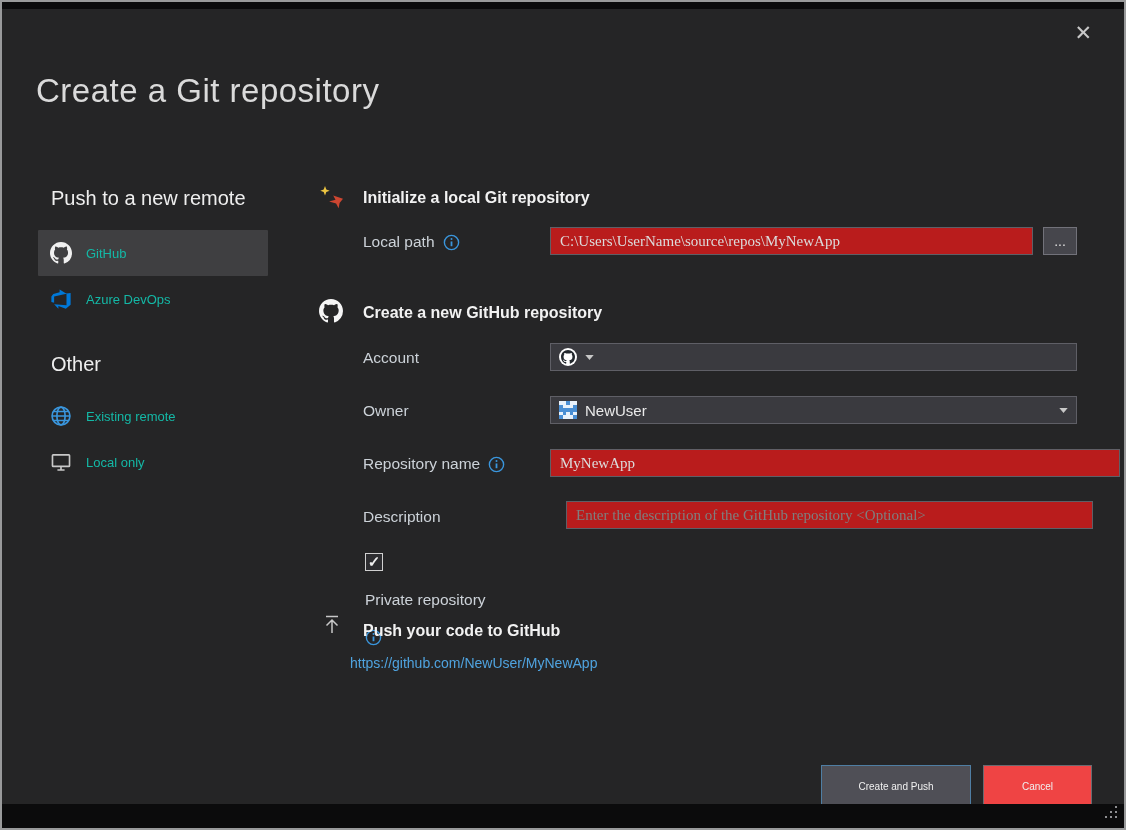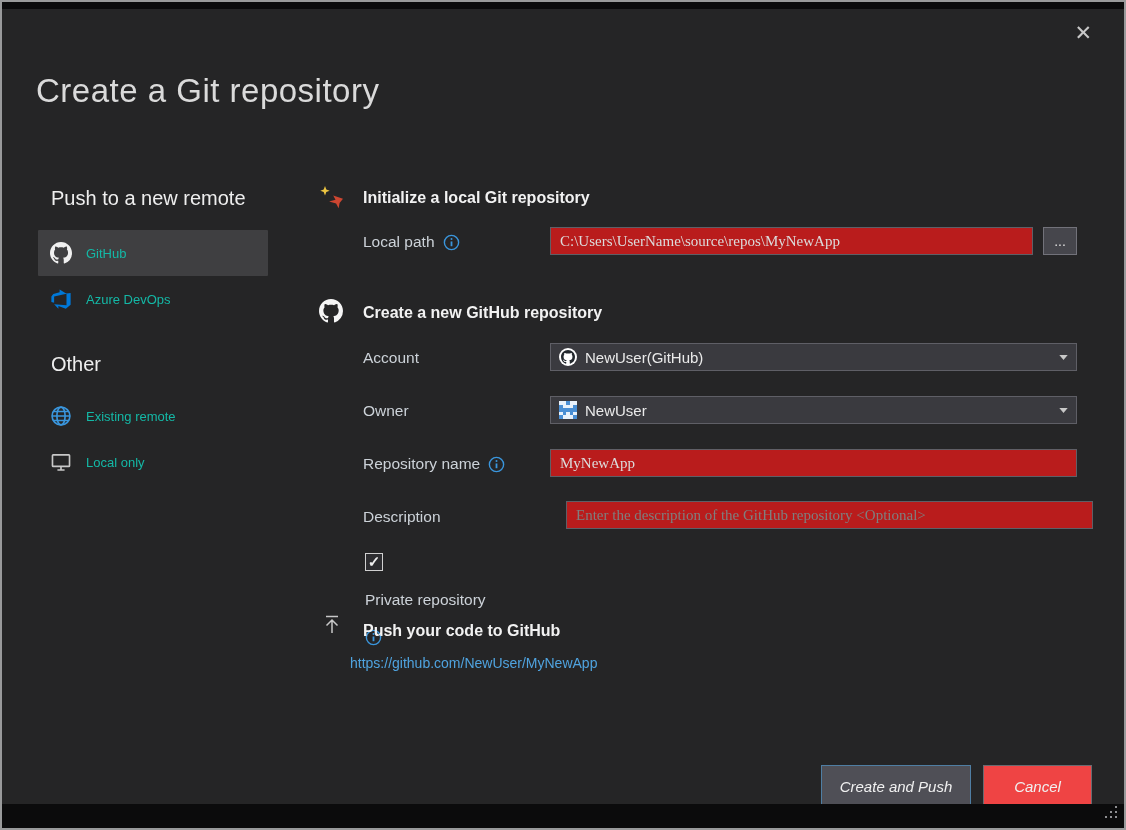--- a/index.html
+++ b/index.html
@@ -84,23 +84,22 @@
     color:transparent;font-size:15px;font-weight:bold;
   }
   .checkbox.checked{color:#f0f0f0;}
   .checkbox.checked::after{content:"✓";}
 
   .repo-link{font-size:14px;color:var(--link,#4fa3df);text-decoration:none;cursor:pointer;}
 
   
   .btn{
     position:absolute;top:763px;height:42px;box-sizing:border-box;
-    font-family:"Liberation Sans",sans-serif;font-size:15px;color:#f0f0f0;
+    font-family:"Liberation Sans",sans-serif;font-size:10px;color:#f0f0f0;
     cursor:pointer;
-    font-style:italic;
   }
   .btn.primary{left:819px;width:150px;background:#4f4f56;border:1px solid #4f7ea3;}
   .btn.secondary{left:981px;width:109px;background:#ef4444;border:1px solid #6a6a70;}
 
   .resize-grip{position:absolute;right:5px;bottom:4px;cursor:nwse-resize;}
 </style>
 </head>
 <body>
 
 <div class="window">
@@ -193,21 +192,20 @@
 
     <div class="abs field-label" style="left:45px;top:164px;">
       <span>Account</span>
     </div>
     <div class="abs dropdown" style="left:232px;top:158px;width:527px;">
       <span class="avatar-circle">
         <svg width="14" height="14" viewBox="0 0 16 16">
             <path fill="#24292e" d="M8 0C3.58 0 0 3.58 0 8c0 3.54 2.29 6.53 5.47 7.59.4.07.55-.17.55-.38 0-.19-.01-.82-.01-1.49-2.01.37-2.53-.49-2.69-.94-.09-.23-.48-.94-.82-1.13-.28-.15-.68-.52-.01-.53.63-.01 1.08.58 1.23.82.72 1.21 1.87.87 2.33.66.07-.52.28-.87.51-1.07-1.78-.2-3.64-.89-3.64-3.95 0-.87.31-1.59.82-2.15-.08-.2-.36-1.02.08-2.12 0 0 .67-.21 2.2.82.64-.18 1.32-.27 2-.27s1.36.09 2 .27c1.53-1.04 2.2-.82 2.2-.82.44 1.1.16 1.92.08 2.12.51.56.82 1.27.82 2.15 0 3.07-1.87 3.75-3.65 3.95.29.25.54.73.54 1.48 0 1.07-.01 1.93-.01 2.2 0 .21.15.46.55.38A8.01 8.01 0 0 0 16 8c0-4.42-3.58-8-8-8z"></path>
           </svg>
       </span>
-      <span class="dd-value">NewUser(GitHub)</span>
       <span class="icon">
         <svg width="9" height="5" viewBox="0 0 10 6">
             <path d="M0 0h10L5 6z" fill="#c8c8c8"></path>
           </svg>
       </span>
     </div>
 
     <div class="abs field-label" style="left:45px;top:217px;">
       <span>Owner</span>
     </div>
@@ -238,21 +236,21 @@
     <div class="abs field-label" style="left:45px;top:270px;">
       <span>Repository name</span>
       <span class="icon">
         <svg width="17" height="17" viewBox="0 0 16 16">
             <circle cx="8" cy="8" r="6.7" fill="none" stroke="#3a96dd" stroke-width="1.3"></circle>
             <circle cx="8" cy="4.8" r="0.95" fill="#3a96dd"></circle>
             <path d="M8 7v4.5" stroke="#3a96dd" stroke-width="1.7"></path>
           </svg>
       </span>
     </div>
-    <input class="abs text-input" style="left: 232px; top: 264px; width: 527px;" value="MyNewApp">
+    <input class="abs text-input" style="left: 232px; top: 264px; width: 570px;" value="MyNewApp">
 
     <div class="abs field-label" style="left:45px;top:323px;">
       <span>Description</span>
     </div>
     <input class="abs text-input" style="left: 248px; top: 316px; width: 527px;" placeholder="Enter the description of the GitHub repository &lt;Optional&gt;">
 
     <div class="abs private-row" style="left:47px;top:368px;">
       <span class="checkbox checked"></span>
       <span class="field-label">Private repository</span>
       <span class="icon">

